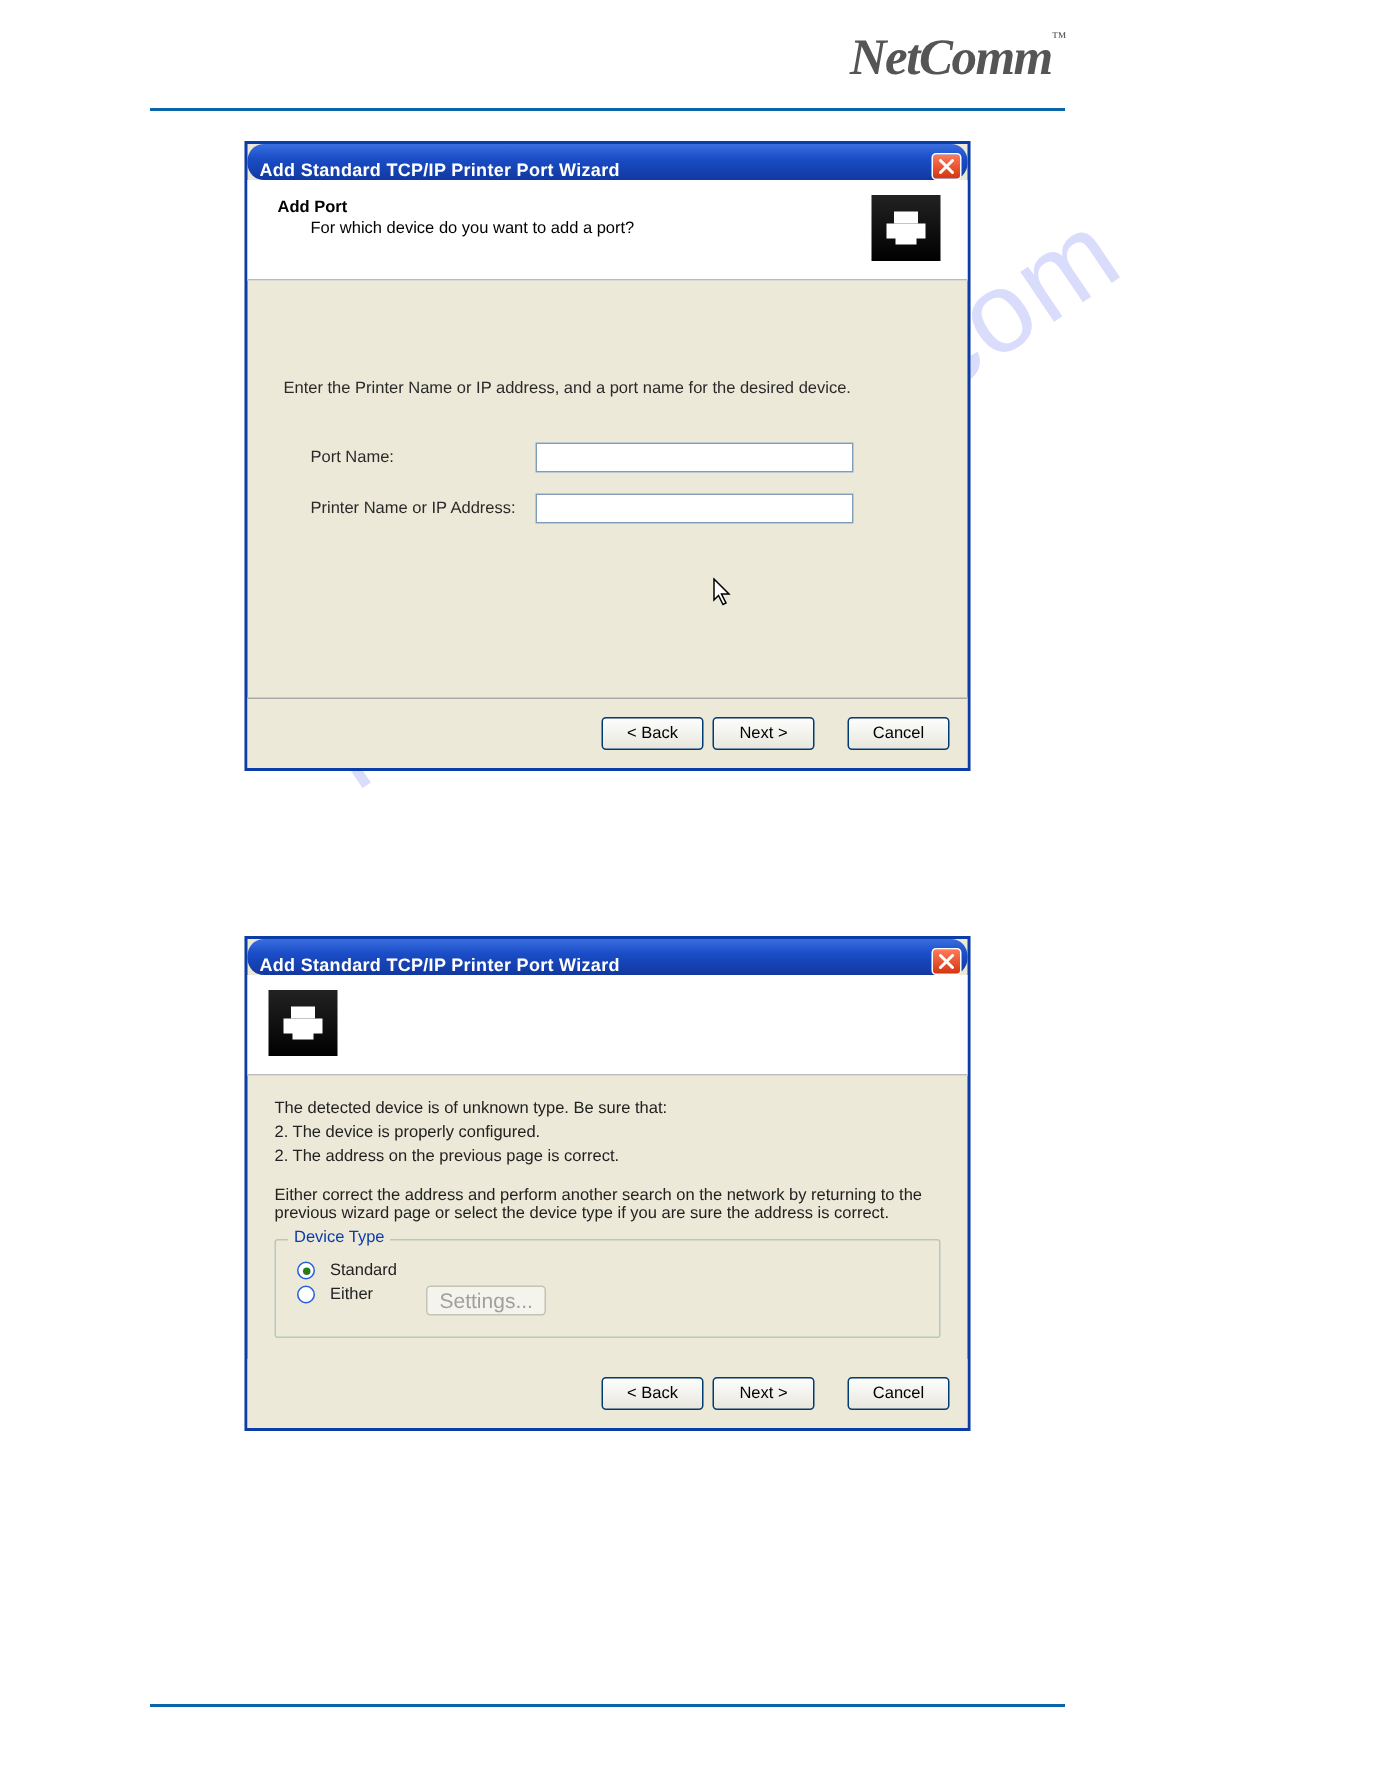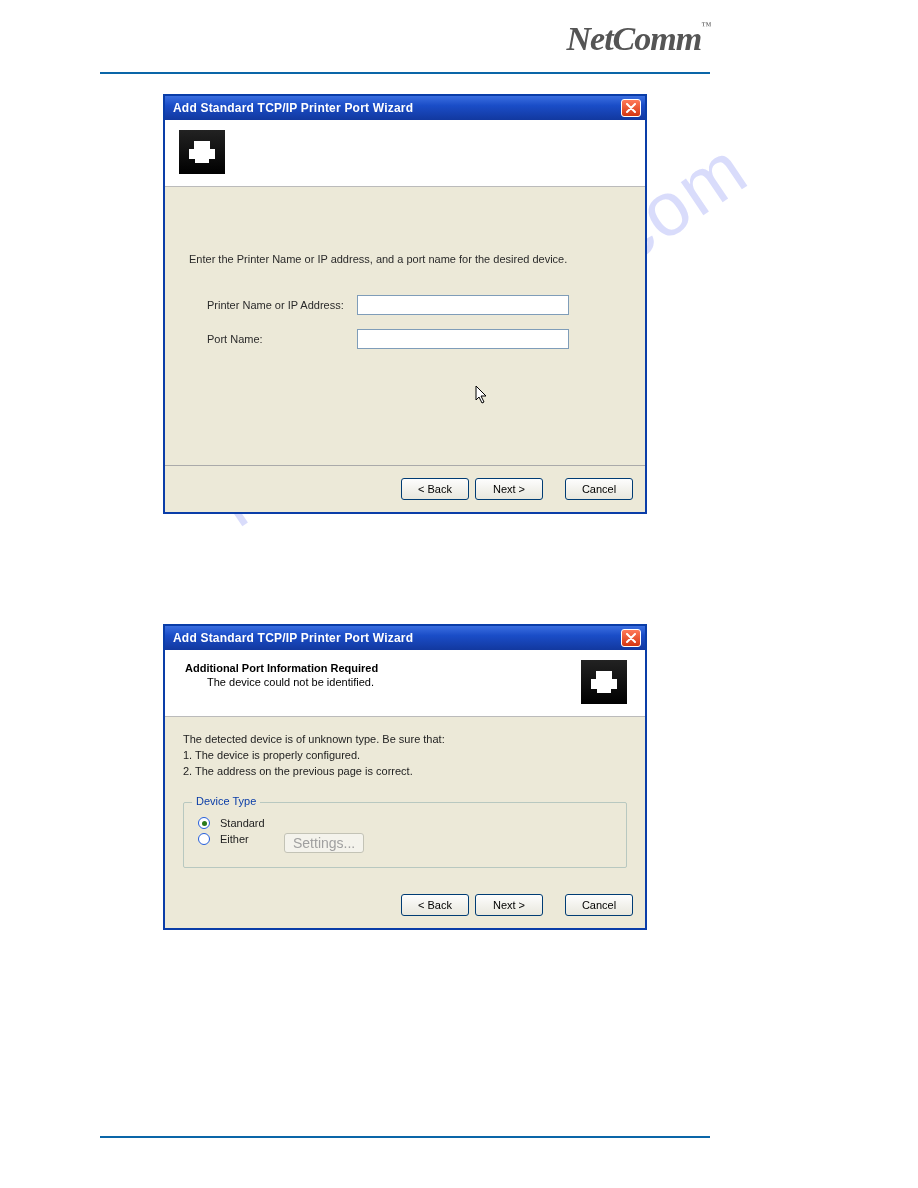--- a/index.html
+++ b/index.html
@@ -4,21 +4,21 @@
 <style>
   * { box-sizing: border-box; }
   html, body { margin: 0; padding: 0; background: #fff; width: 918px; font-family: Tahoma, Arial, sans-serif; }
   .page { width: 810px; min-height: 1188px; position: relative; padding: 20px 100px 40px; }
   .brand { position: absolute; top: 20px; right: 100px; font-family: Georgia, 'Times New Roman', serif; font-weight: bold; font-style: italic; font-size: 34px; color: #555; letter-spacing: -1px; }
   .tm { font-size: 10px; vertical-align: top; font-style: normal; font-weight: normal; color: #555; }
   .hr { height: 2px; background: #0a66a8; margin-top: 52px; margin-bottom: 20px; }
   .hr.bottom { position: absolute; bottom: 50px; left: 100px; right: 100px; margin: 0; }
   .watermark { position: absolute; top: 290px; left: 170px; font-size: 76px; color: rgba(120,130,240,0.28); transform: rotate(-34deg); transform-origin: center; pointer-events: none; font-family: Arial, sans-serif; letter-spacing: 2px; }
   .dlg { width: 484px; margin: 0 auto 110px; border: 2px solid #0a3da8; background: #ece9d8; position: relative; }
-  .titlebar { height: 24px; background: linear-gradient(180deg,#3a6ee0 0%, #1a4dc7 40%, #12389f 100%); display: flex; align-items: center; padding: 0 4px 0 8px; justify-content: space-between; }
+  .titlebar { height: 24px; background: linear-gradient(180deg,#3a6ee0 0%, #1a4dc7 40%, #12389f 100%); display: flex; align-items: flex-end; padding: 0 4px 0 8px; justify-content: space-between; border-radius: 11px; }
   .titlebar .ttext { color: #fff; font-size: 12px; font-weight: bold; letter-spacing: .2px; }
   .closebtn { width: 20px; height: 18px; background: linear-gradient(180deg,#ff7a5a,#d43510); border: 1px solid #fff; border-radius: 3px; display:flex; align-items:center; justify-content:center; color:#fff; font-weight:bold; font-size:12px; }
   .closebtn svg { display:block; }
   .whitehead { background: #fff; border-bottom: 1px solid #bbb; padding: 10px 14px 12px; display:flex; justify-content: space-between; align-items: flex-start; }
   .whitehead .texts { }
   .wh-title { font-size: 11px; font-weight: bold; padding-left: 6px; padding-top: 2px; color:#000; }
   .wh-sub { font-size: 11px; color: #000; padding-left: 28px; padding-top: 2px; }
   .printer-icon { width: 46px; height: 44px; background: linear-gradient(180deg,#222 0%, #000 100%); display:flex; align-items:center; justify-content:center; margin-right: 4px; }
   .body1 { padding: 14px 18px 30px; min-height: 230px; font-size: 11px; color: #2a2a2a; }
   .instr { padding: 4px 6px 24px; }
@@ -56,36 +56,40 @@
   <div class="dlg">
     <div class="titlebar">
       <span class="ttext">Add Standard TCP/IP Printer Port Wizard</span>
       <span class="closebtn">
         <svg width="10" height="10" viewBox="0 0 10 10">
             <path d="M1 1 L9 9 M9 1 L1 9" stroke="#fff" stroke-width="2" stroke-linecap="round"></path>
           </svg>
       </span>
     </div>
     <div class="whitehead">
+      <div class="texts">
+        <div class="wh-title">Add Port</div>
+        <div class="wh-sub">For which device do you want to add a port?</div>
+      </div>
       <div class="printer-icon">
         <svg width="34" height="30" viewBox="0 0 34 30">
             <rect x="4" y="12" width="26" height="10" fill="#fff"></rect>
             <rect x="9" y="4" width="16" height="8" fill="#fff"></rect>
             <rect x="10" y="20" width="14" height="6" fill="#fff"></rect>
           </svg>
       </div>
     </div>
     <div class="body1" style="position:relative;margin-top:48px;">
       <div class="instr">Enter the Printer Name or IP address, and a port name for the desired device.</div>
       <div class="field">
-        <span class="lbl">Printer Name or IP Address:</span>
+        <span class="lbl">Port Name:</span>
         <input type="text" value="" style="">
       </div>
       <div class="field">
-        <span class="lbl">Port Name:</span>
+        <span class="lbl">Printer Name or IP Address:</span>
         <input type="text" value="" style="">
       </div>
       <div class="mouse" style="left:310px; top:150px;">
         <svg width="14" height="20" viewBox="0 0 14 20">
             <path d="M1 1 L1 15 L4 12 L7 18 L9 17 L6 11 L11 11 Z" fill="#fff" stroke="#000" stroke-width="1"></path>
           </svg>
       </div>
     </div>
     <div class="btnbar">
       <span class="xpbtn">&lt; Back</span>
@@ -98,37 +102,34 @@
   <div class="dlg">
     <div class="titlebar">
       <span class="ttext">Add Standard TCP/IP Printer Port Wizard</span>
       <span class="closebtn">
         <svg width="10" height="10" viewBox="0 0 10 10">
             <path d="M1 1 L9 9 M9 1 L1 9" stroke="#fff" stroke-width="2" stroke-linecap="round"></path>
           </svg>
       </span>
     </div>
     <div class="whitehead">
-      <div class="texts">
-        <div class="wh-title">Additional Port Information Required</div>
-        <div class="wh-sub">The device could not be identified.</div>
-      </div>
       <div class="printer-icon">
         <svg width="34" height="30" viewBox="0 0 34 30">
             <rect x="4" y="12" width="26" height="10" fill="#fff"></rect>
             <rect x="9" y="4" width="16" height="8" fill="#fff"></rect>
             <rect x="10" y="20" width="14" height="6" fill="#fff"></rect>
           </svg>
       </div>
     </div>
     <div class="body2">
       <div class="para">The detected device is of unknown type.  Be sure that:</div>
-      <div class="para">1. The device is properly configured.</div>
+      <div class="para">2. The device is properly configured.</div>
       <div class="para">2.  The address on the previous page is correct.</div>
       <div style="height:10px;"></div>
+      <div class="para">Either correct the address and perform another search on the network by returning to the previous wizard page or select the device type if you are sure the address is correct.</div>
 
       <div class="fieldset">
         <span class="legend">Device Type</span>
         <div class="rdrow">
           <span class="radio">
               <span class="dot"></span>
             </span>
           <span class="rlabel">Standard</span>
         </div>
         <div class="rdrow">

